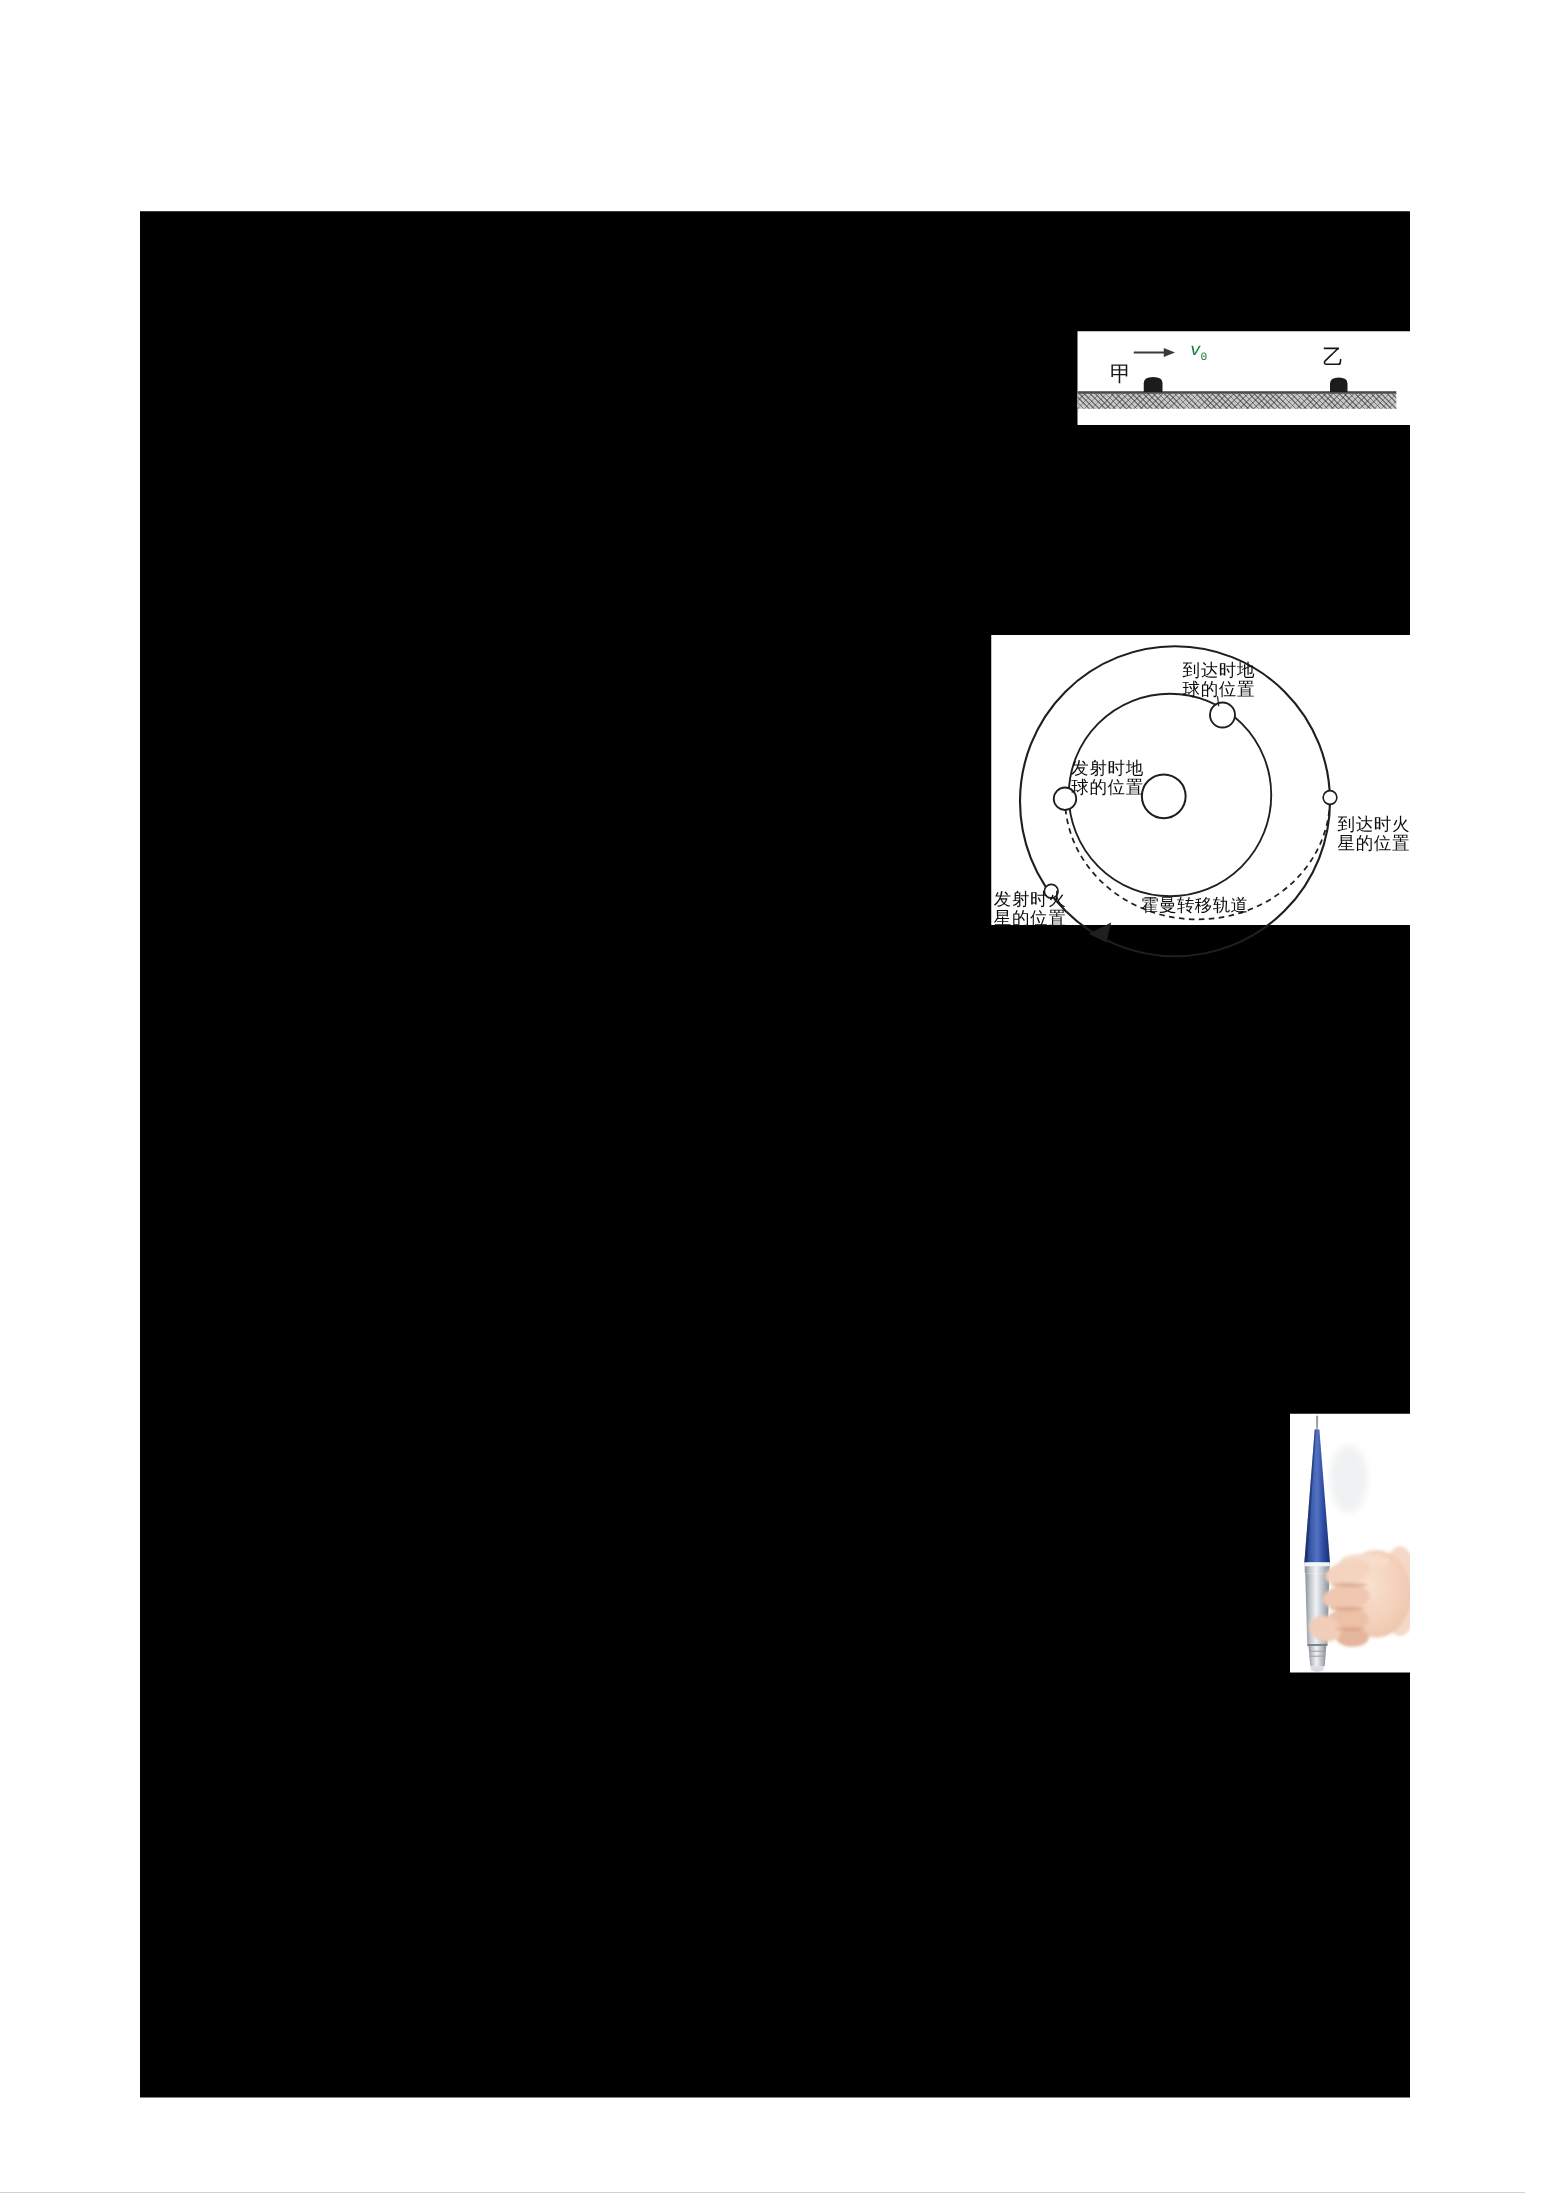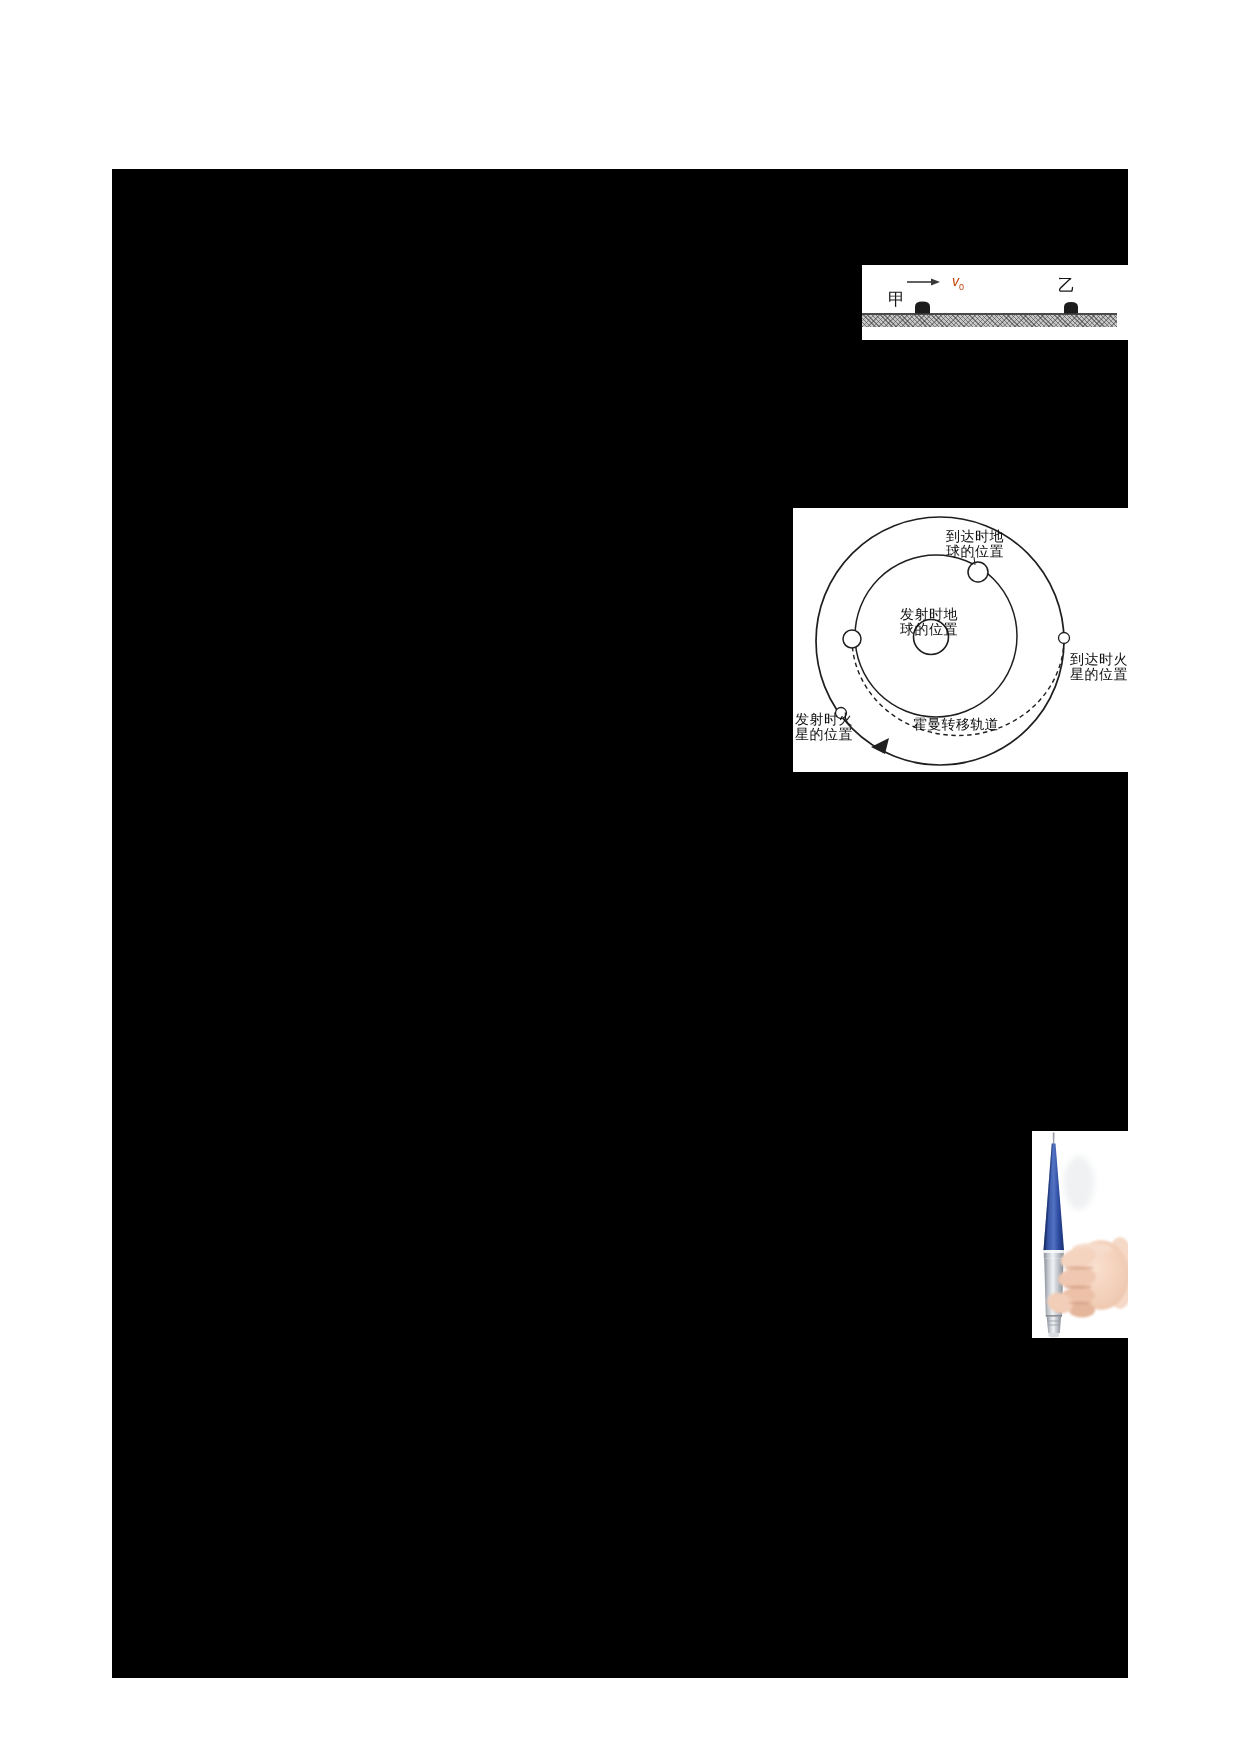--- a/index.html
+++ b/index.html
@@ -2,42 +2,42 @@
 <html style="--page-bg: #ffffff; --canvas-bg: #000000; --figure-bg: #ffffff; --line: #1f1f1f; --ground-gray: #c6c6c6; --pen-blue: #2c4ba0; --pen-silver: #c6cad1; --hand-skin: #f2cdb8;"><head>
 <meta charset="utf-8">
 <style>
   html,body{margin:0;padding:0;background:#fff;}
   .page{position:relative;width:1240px;height:1754px;background:var(--page-bg,#ffffff);
         overflow:hidden;font-family:"Liberation Sans",sans-serif;}
   .canvas{position:absolute;left:112px;top:169px;width:1016px;height:1509px;
           background:var(--canvas-bg,#000000);}
   figure.fig{position:absolute;margin:0;background:var(--figure-bg,#ffffff);}
   .fig-mech{left:862px;top:265px;width:266px;height:75px;}
-  .fig-orbit{left:793px;top:508px;width:335px;height:264px;}
+  .fig-orbit{left:793px;top:508px;width:335px;height:232px;}
   .fig-pen{left:1032px;top:1131px;width:96px;height:207px;}
   .fig svg{position:absolute;left:0;top:0;}
 
   
   .ground{position:absolute;left:0;top:48px;width:255px;height:14px;
           background-color:var(--ground-gray,#c6c6c6);
           background-image:repeating-linear-gradient(45deg,rgba(40,40,40,.5) 0 1px,rgba(0,0,0,0) 1px 3px),
                            repeating-linear-gradient(-45deg,rgba(70,70,70,.45) 0 1px,rgba(0,0,0,0) 1px 4px);
           border-top:2px solid #4a4a4a;box-sizing:border-box;}
   .cnlabel{position:absolute;color:#161616;font-size:17px;line-height:1;}
   .lbl-jia{left:26px;top:26px;}
   .lbl-yi{left:196px;top:12px;}
-  .vlabel{position:absolute;left:90px;top:8px;font-family:Liberation Sans, sans-serif;
-          font-style:italic;font-size:14px;color:#c2410c;text-align:center;}
+  .vlabel{position:absolute;left:90px;top:8px;font-family:Liberation Mono, monospace;
+          font-style:italic;font-size:14px;color:#15803d;text-align:center;}
   .vlabel sub{font-style:normal;font-size:9px;}
 
   
   .olbl{position:absolute;font-size:14px;line-height:15px;color:#0d0d0d;
         white-space:nowrap;letter-spacing:.5px;}
   .o-earth-arrival{left:153px;top:21px;}
-  .o-earth-launch{left:64px;top:99px;margin-left:43px;}
+  .o-earth-launch{left:64px;top:99px;}
   .o-mars-arrival{left:277px;top:104px;margin-top:40px;}
   .o-mars-launch{left:2px;top:204px;}
   .o-transfer{left:120px;top:209px;letter-spacing:.3px;}
 </style>
 </head>
 <body>
 
 <div class="page">
 
   <div class="canvas"></div>

